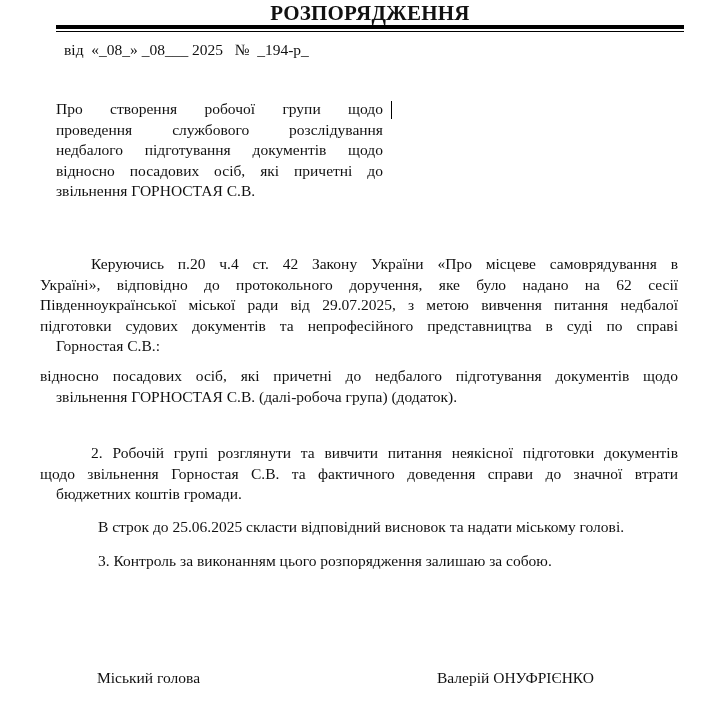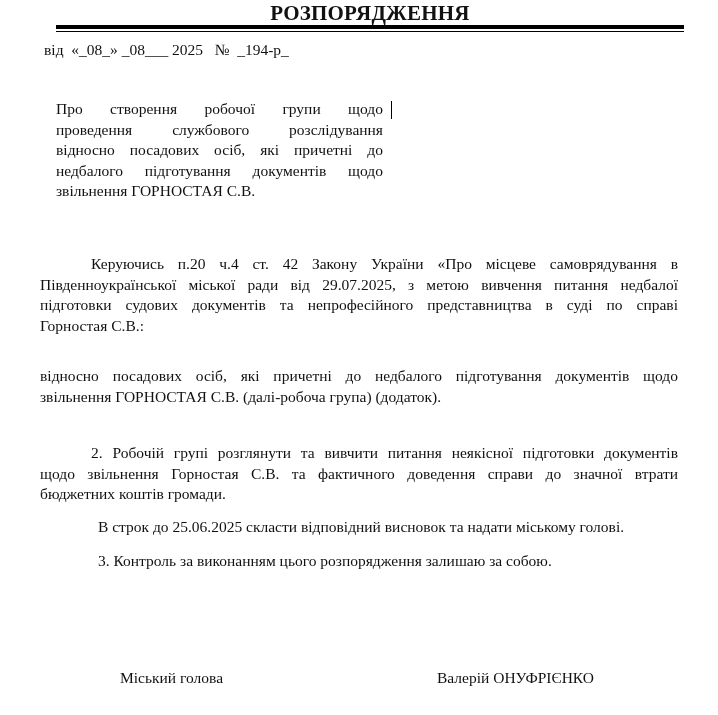--- a/index.html
+++ b/index.html
@@ -37,21 +37,21 @@
     .rule-thin {
       position: absolute;
       left: 56px;
       width: 628px;
       top: 31px;
       height: 1px;
       background: #000;
     }
     .date-line {
       position: absolute;
-      left: 44px;
+      left: 64px;
       top: 40px;
       font-size: 15.5px;
       line-height: 20px;
       white-space: pre;
       text-align: center;
     }
     .subject {
       position: absolute;
       left: 56px;
       top: 99px;
@@ -72,36 +72,35 @@
       background: #000;
     }
     .para {
       position: absolute;
       left: 40px;
       width: 638px;
       font-size: 15.5px;
       line-height: 20.5px;
     }
     .para .ln { display: block; text-align: justify; text-align-last: justify; white-space: nowrap; }
-    .para .ln.last { text-align-last: left; }
+    .para .ln.last { text-align-last: left; margin-left: 16px; }
     .para .ln.indent { padding-left: 51px; }
     .p-plain {
       position: absolute;
       left: 98px;
       font-size: 15.5px;
       line-height: 20px;
       white-space: nowrap;
     }
     .sign-left {
       position: absolute;
       left: 97px;
       top: 668px;
       font-size: 15.5px;
       line-height: 20px;
-      margin-left: 23px;
     }
     .sign-right {
       position: absolute;
       left: 437px;
       top: 668px;
       font-size: 15.5px;
       line-height: 20px;
     }
   </style>
 </head>
@@ -109,28 +108,29 @@
 
 <div class="title">РОЗПОРЯДЖЕННЯ</div>
 <div class="rule-thick"></div>
 <div class="rule-thin"></div>
 
 <div class="date-line">від  «_08_» _08___ 2025   №  _194-р_</div>
 
 <div class="subject">
   <span class="ln">Про створення робочої групи щодо</span>
   <span class="ln">проведення службового розслідування</span>
+  <span class="ln">недбалого підготування документів щодо</span>
   <span class="ln">відносно посадових осіб, які причетні до</span>
-  <span class="ln">недбалого підготування документів щодо</span>
   <span class="ln last">звільнення ГОРНОСТАЯ С.В.</span>
 </div>
 <div class="cursor"></div>
 
 <div class="para" style="top:254px;">
   <span class="ln indent">Керуючись п.20 ч.4 ст. 42 Закону України «Про місцеве самоврядування в</span>
+  <span class="ln">Україні», відповідно до протокольного доручення, яке було надано на 62 сесії</span>
   <span class="ln">Південноукраїнської міської ради від 29.07.2025, з метою вивчення питання недбалої</span>
   <span class="ln">підготовки судових документів  та непрофесійного представництва в суді по справі</span>
   <span class="ln last">Горностая С.В.:</span>
 </div>
 
 <div class="para" style="top:366px;">
   <span class="ln">відносно посадових осіб, які причетні до недбалого підготування документів щодо</span>
   <span class="ln last">звільнення ГОРНОСТАЯ С.В. (далі-робоча група) (додаток).</span>
 </div>
 

